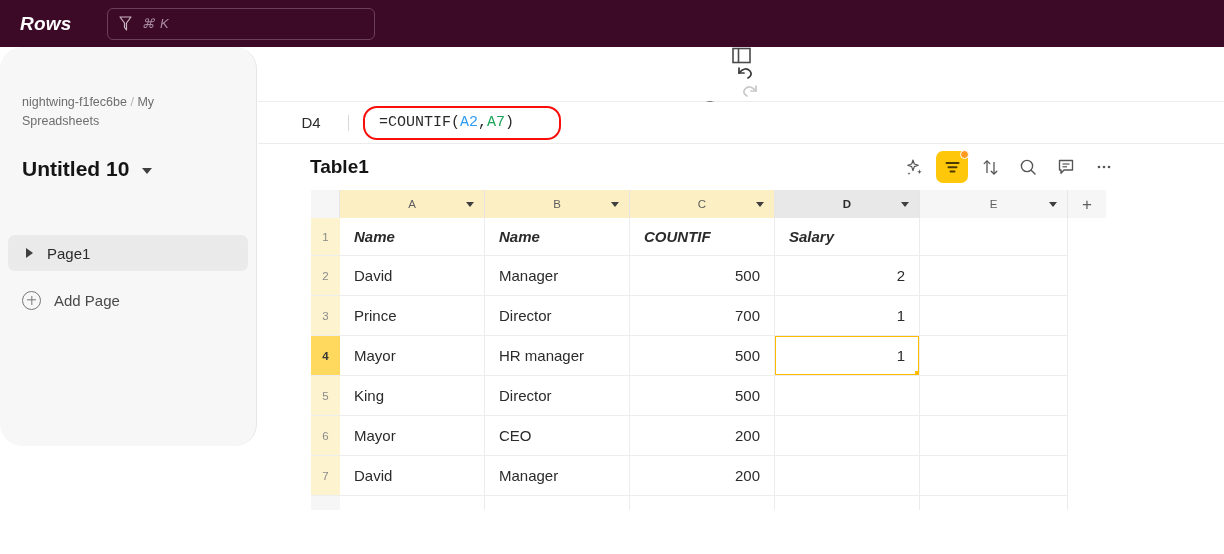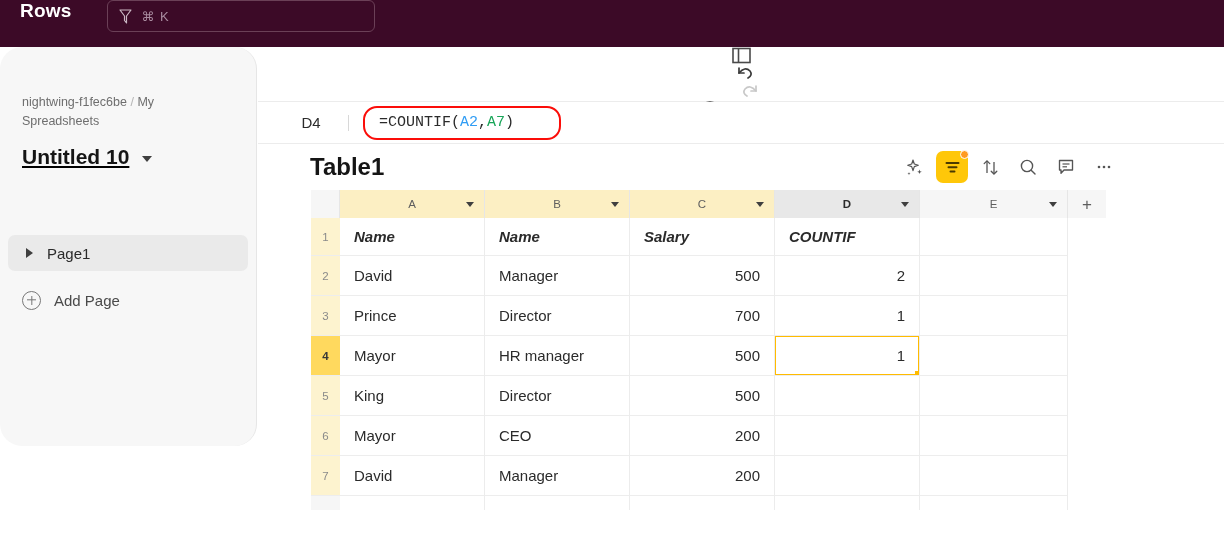--- a/index.html
+++ b/index.html
@@ -8,21 +8,21 @@
     font-family: "Liberation Sans", sans-serif;
     background: #ffffff;
     overflow: hidden;
   }
   #app { position: relative; width: 1224px; height: 554px; }
 
   
   .topbar {
     position: absolute; top: 0; left: 0; width: 1224px; height: 47px;
     background: #3c0a27;
-    display: flex; 
+    display: flex; align-items: center; font-style: italic;
   }
   .brand {
     color: #ffffff; font-size: 19px; font-weight: bold;
     letter-spacing: .2px; margin-left: 20px;
   }
   .search-box {
     margin-left: 36px; width: 268px; height: 32px;
     border: 1px solid #6b4057; border-radius: 6px;
     display: flex; align-items: center; padding: 0 11px;
   }
@@ -33,21 +33,21 @@
   
   .sidebar {
     position: absolute; top: 47px; left: 0; width: 257px; height: 399px;
     background: #f7f7f7; border-right: 1px solid #e6e6e6; border-radius: 22px;
   }
   .crumb {
     margin: 46px 22px 0 22px; font-size: 12.5px; color: #6e6e6e;
     line-height: 1.5;
   }
   .crumb .sep { color: #b5b5b5; }
-  .doc-title-row { margin: 14px 22px 0 22px; display: flex; align-items: center; text-decoration: underline; }
+  .doc-title-row { margin: 26px 22px 0 22px; display: flex; align-items: center; }
   .doc-title { font-size: 21px; font-weight: bold; color: #151515; }
   .caret-sm {
     width: 0; height: 0; margin-left: 13px; margin-top: 4px;
     border-left: 5px solid transparent; border-right: 5px solid transparent;
     border-top: 6px solid #3f3f3f;
   }
   .page-item {
     position: absolute; top: 188px; left: 8px; width: 240px; height: 36px;
     background: #eaeaea; border-radius: 7px;
     display: flex; align-items: center; padding-left: 18px;
@@ -108,21 +108,21 @@
     white-space: pre;
   }
   .ref-a { color: #2f9cf4; }
   .ref-b { color: #18a558; }
 
   
   .table-head {
     position: absolute; top: 144px; left: 258px; width: 966px; height: 46px;
     background: #ffffff; display: flex; align-items: center;
   }
-  .table-name { margin-left: 52px; font-size: 24px; font-weight: bold; color: #151515; }
+  .table-name { margin-left: 52px; font-size: 19px; font-weight: bold; color: #151515; }
   .table-actions {
     position: absolute; right: 104px; top: 7px;
     display: flex; align-items: center; gap: 6px;
   }
   .act {
     width: 32px; height: 32px; border-radius: 7px;
     display: flex; align-items: center; justify-content: center;
     position: relative;
   }
   .act.on { background: #ffc709; }
@@ -398,22 +398,22 @@
         <span>E</span>
         <span class="cc"></span>
       </div>
       <div class="addcol">+</div>
     </div>
 
     <div class="grow">
       <div class="rn hdr">1</div>
       <div class="cell hdr" style="width:145px">Name</div>
       <div class="cell hdr" style="width:145px">Name</div>
+      <div class="cell hdr" style="width:145px">COUNTIF</div>
       <div class="cell hdr" style="width:145px">Salary</div>
-      <div class="cell hdr" style="width:145px">COUNTIF</div>
       <div class="cell hdr" style="width:148px"></div>
     </div>
 
     <div class="grow">
       <div class="rn">2</div>
       <div class="cell" style="width:145px">David</div>
       <div class="cell" style="width:145px">Manager</div>
       <div class="cell num" style="width:145px">500</div>
       <div class="cell num" style="width:145px">2</div>
       <div class="cell" style="width:148px"></div>

